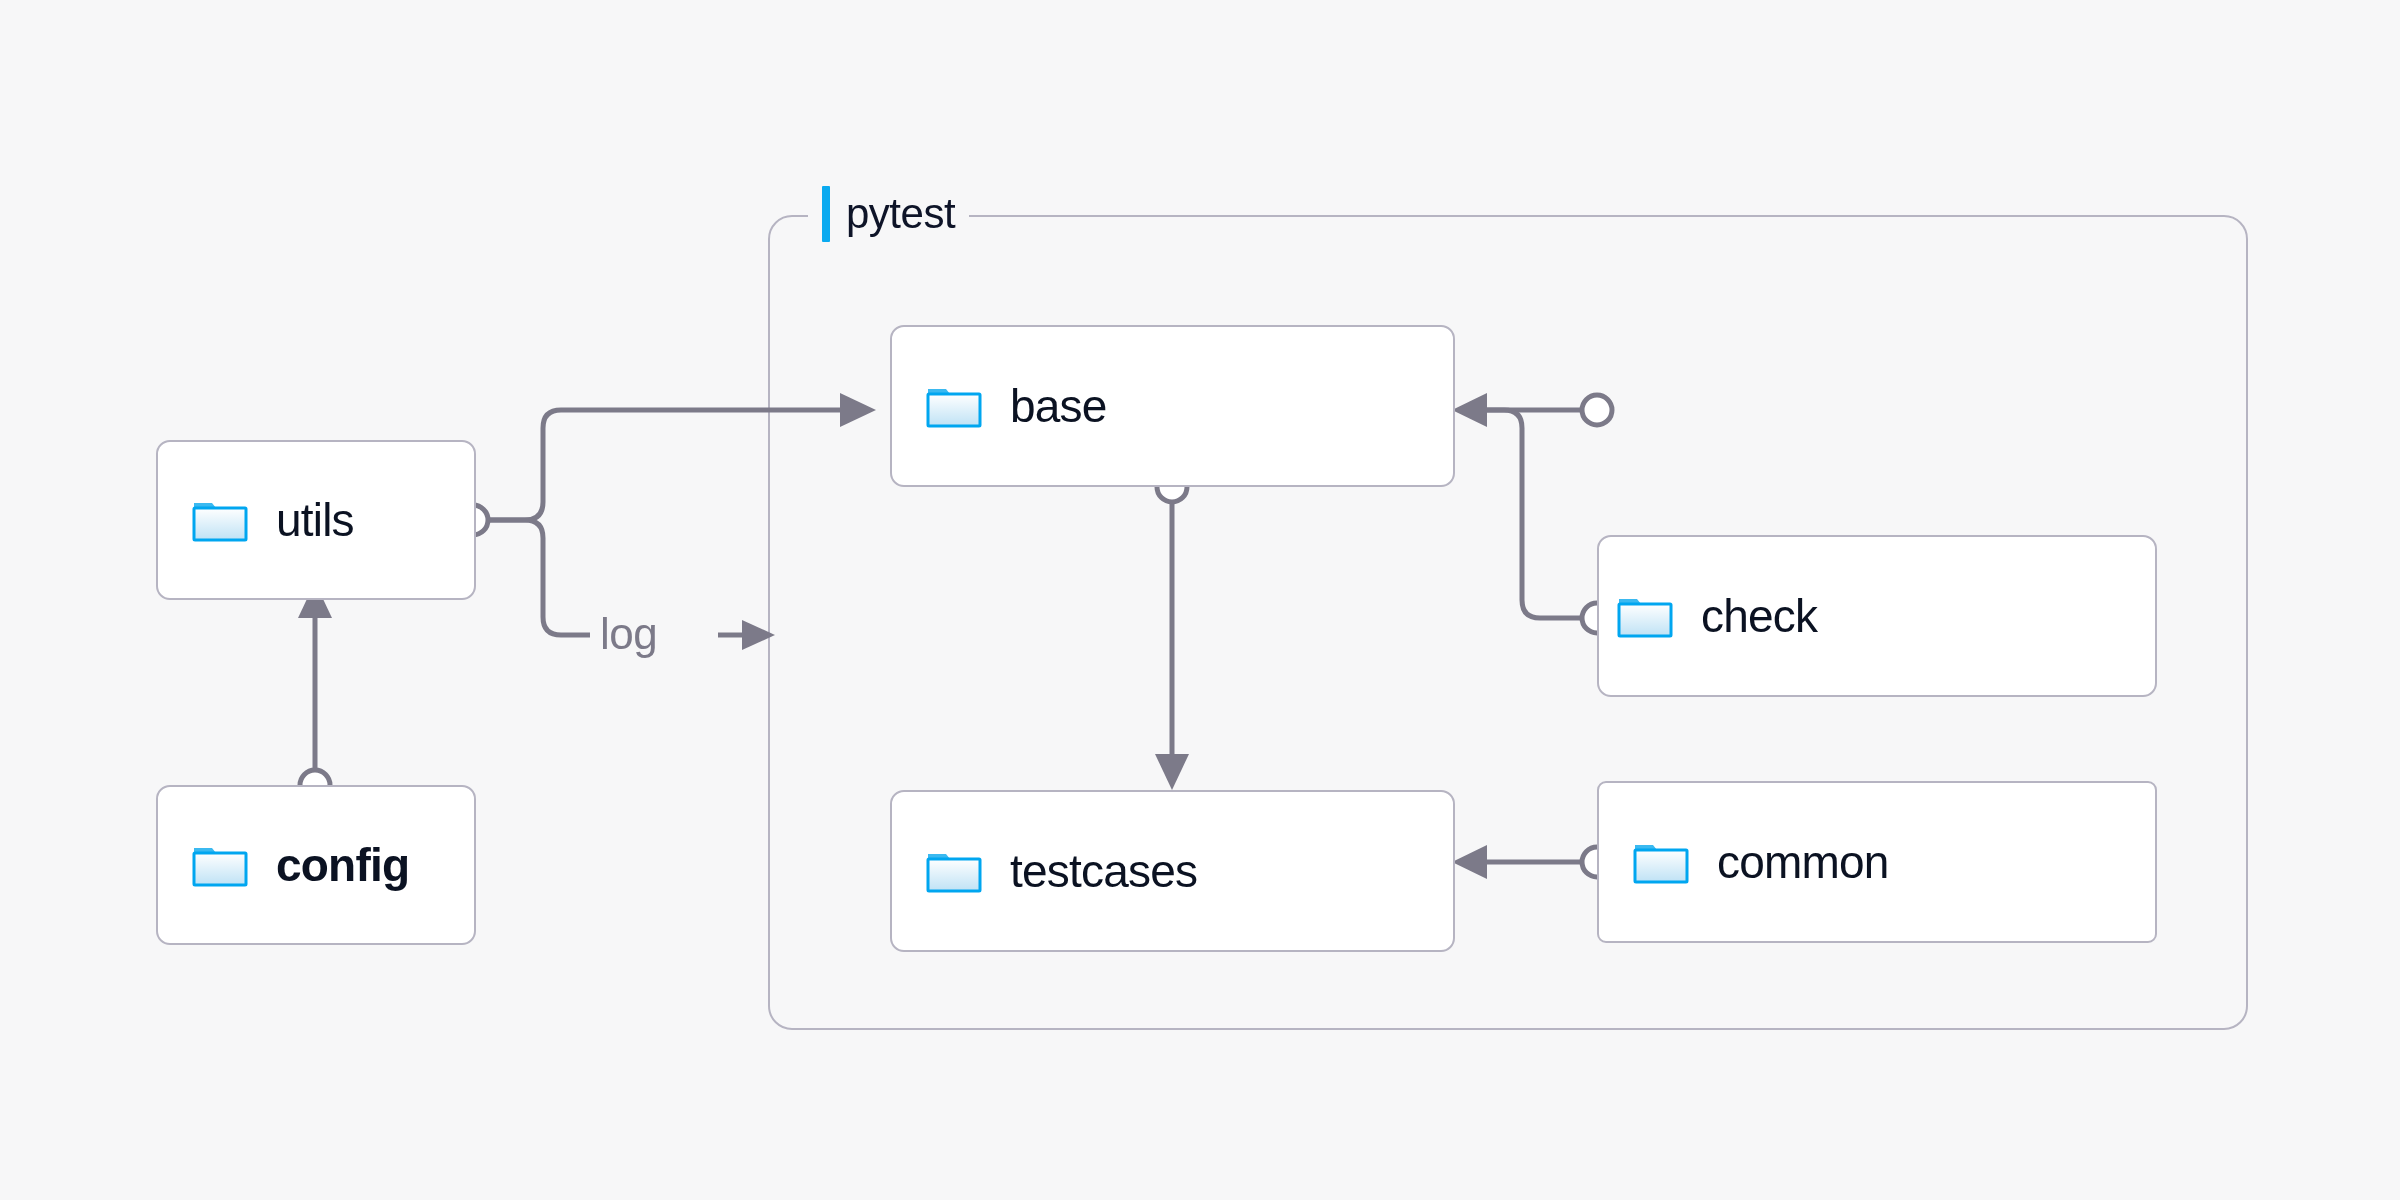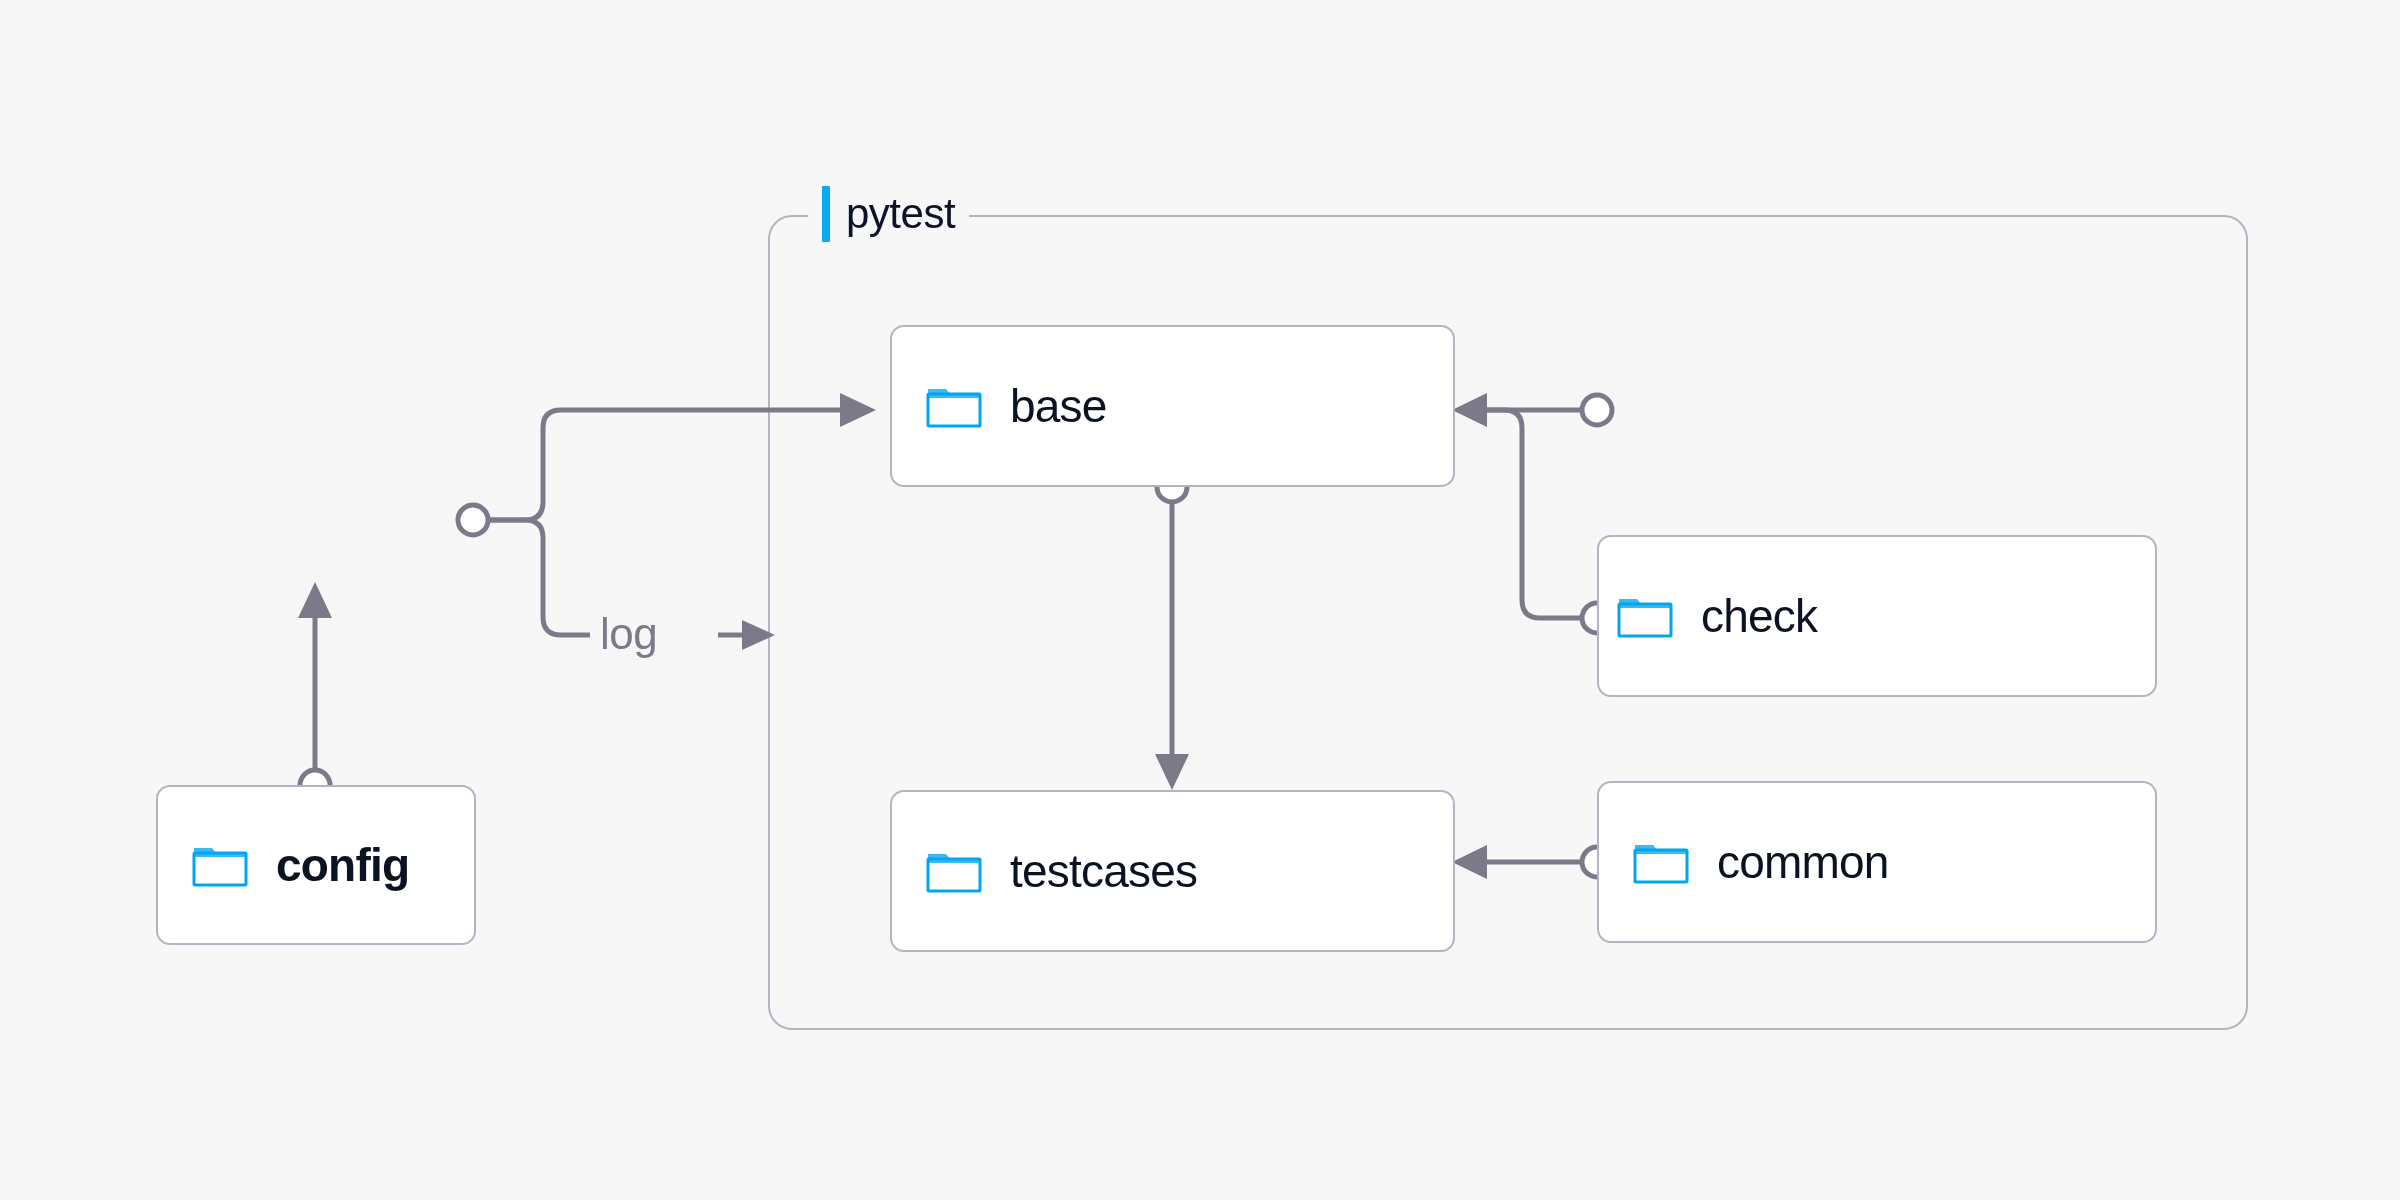--- a/index.html
+++ b/index.html
@@ -158,20 +158,33 @@
 
     <g>
       <path class="edge-line" d="M 1581 862 L 1482 862"></path>
       <path class="edge-head" d="M 1452 862 L 1487 879 L 1487 845 Z"></path>
       <circle class="edge-dot" cx="1597" cy="862" r="15"></circle>
     </g>
   </svg>
 
   <div class="edge-text" style="left:600px; top:612px;">log</div>
 
+  <div class="node" style="left:156px; top:440px; width:320px; height:160px;">
+    <svg class="folder-icon" viewBox="0 0 56 46">
+      <defs>
+        <linearGradient id="fg1" x1="0" y1="0" x2="0" y2="1">
+          <stop offset="0%" stop-color="#ffffff"></stop>
+          <stop offset="100%" stop-color="#bfe2f5"></stop>
+        </linearGradient>
+      </defs>
+      <path d="M2 6 h18 l4 5 h30 v4 H2 Z" fill="#3bb9f0"></path>
+      <rect x="2" y="11" width="52" height="32" rx="1" fill="url(#fg1)" stroke="#00a6f0" stroke-width="3"></rect>
+    </svg>
+    <span class="node-label">utils</span>
+  </div>
 
   <div class="node" style="left:156px; top:785px; width:320px; height:160px;font-weight:bold;">
     <svg class="folder-icon" viewBox="0 0 56 46">
       <path d="M2 6 h18 l4 5 h30 v4 H2 Z" fill="#3bb9f0"></path>
       <rect x="2" y="11" width="52" height="32" rx="1" fill="url(#fg1)" stroke="#00a6f0" stroke-width="3"></rect>
     </svg>
     <span class="node-label">config</span>
   </div>
 
   <div class="node" style="left:890px; top:325px; width:565px; height:162px;">
@@ -192,21 +205,21 @@
 
 
   <div class="node" style="left:1597px; top:535px; width:560px; height:162px;padding-left:18px;">
     <svg class="folder-icon" viewBox="0 0 56 46">
       <path d="M2 6 h18 l4 5 h30 v4 H2 Z" fill="#3bb9f0"></path>
       <rect x="2" y="11" width="52" height="32" rx="1" fill="url(#fg1)" stroke="#00a6f0" stroke-width="3"></rect>
     </svg>
     <span class="node-label">check</span>
   </div>
 
-  <div class="node" style="left:1597px; top:781px; width:560px; height:162px;">
+  <div class="node" style="left:1597px; top:781px; width:560px; height:162px;border-radius:9px;">
     <svg class="folder-icon" viewBox="0 0 56 46">
       <path d="M2 6 h18 l4 5 h30 v4 H2 Z" fill="#3bb9f0"></path>
       <rect x="2" y="11" width="52" height="32" rx="1" fill="url(#fg1)" stroke="#00a6f0" stroke-width="3"></rect>
     </svg>
     <span class="node-label">common</span>
   </div>
 
 </div>
 
 </body></html>

